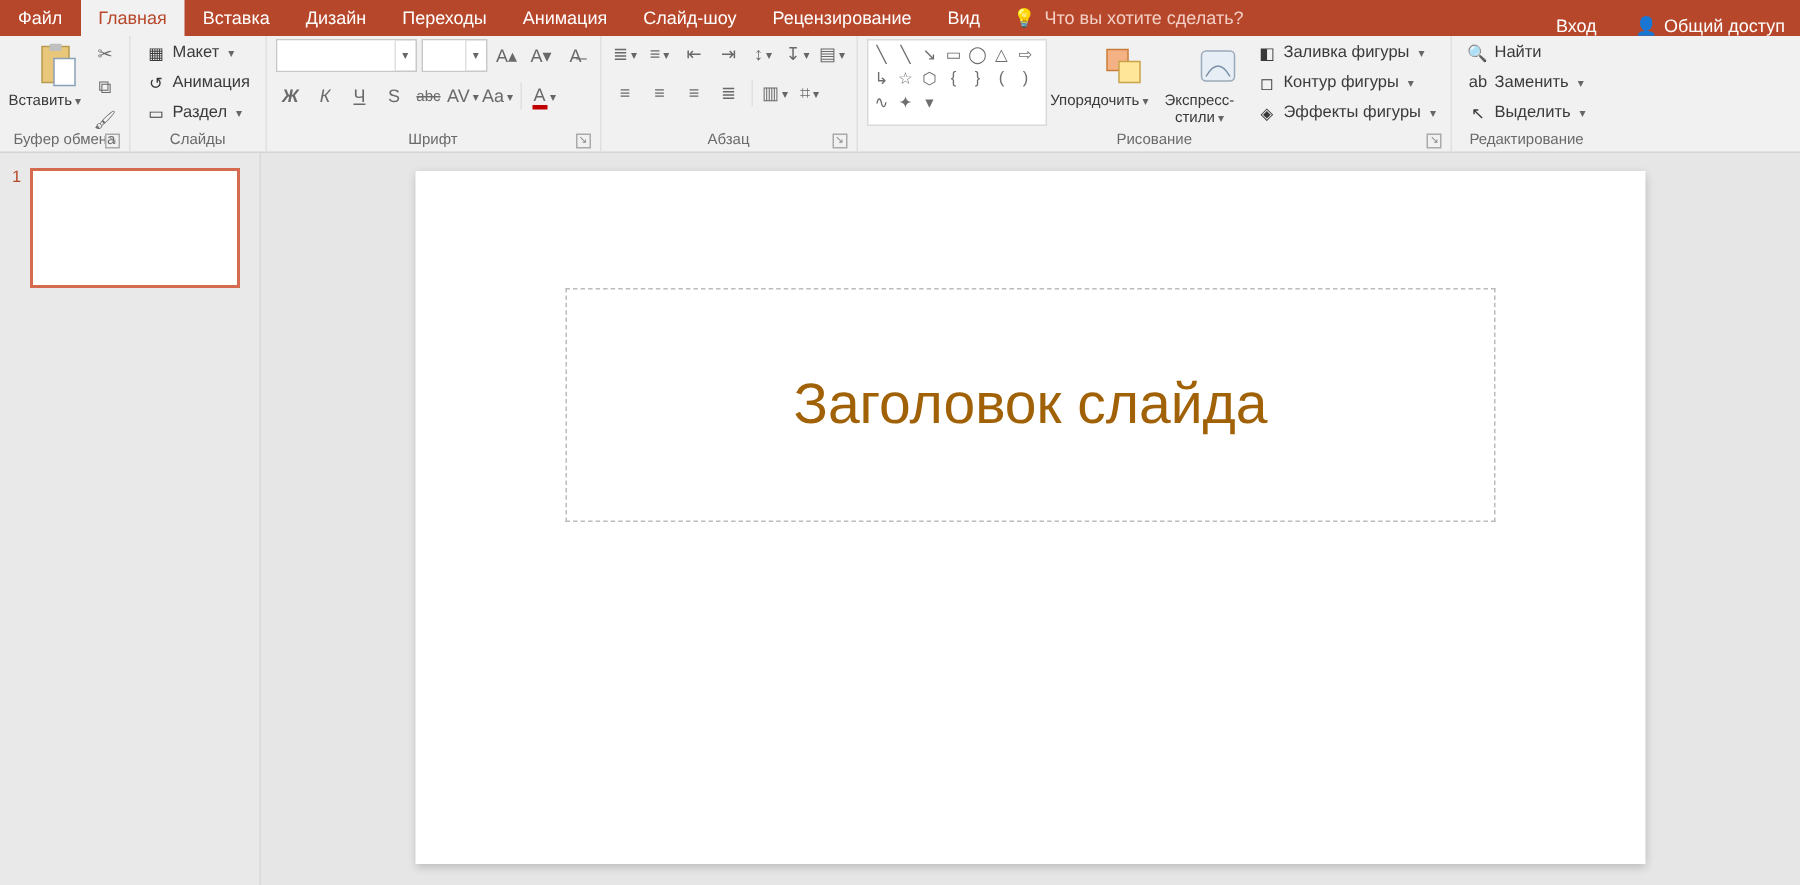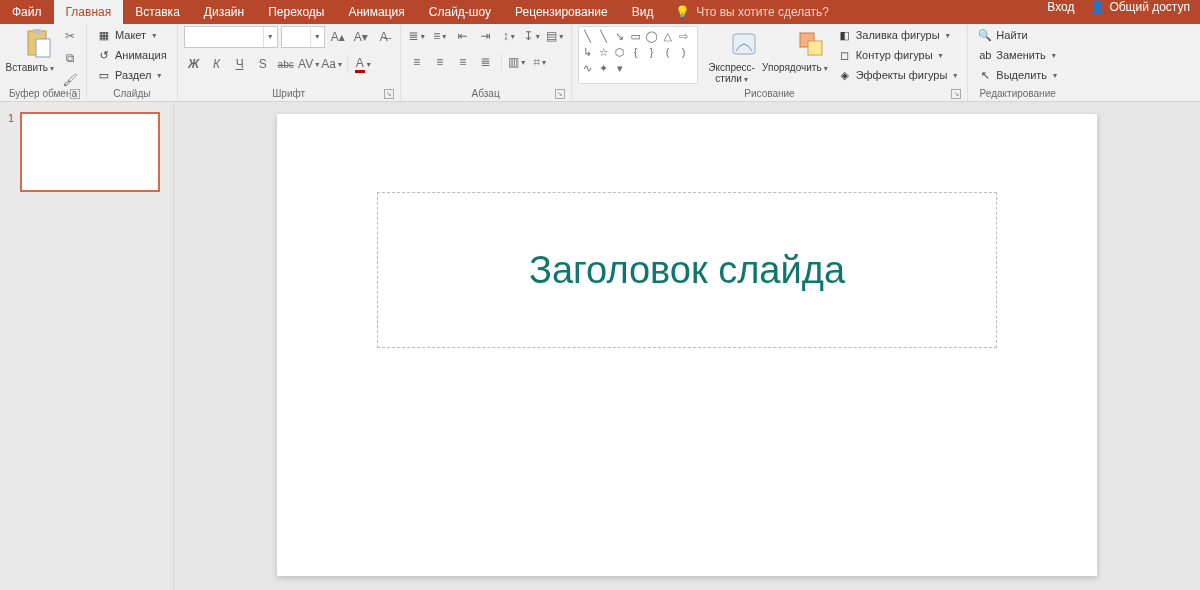--- a/index.html
+++ b/index.html
@@ -5,21 +5,21 @@
 * { margin: 0; padding: 0; box-sizing: border-box; font-family: "Segoe UI", Tahoma, sans-serif; }
 body { width: 1200px; height: 590px; background: #e6e6e6; overflow: hidden; font-size: 11px; color: #444; }
 
 
 .tabs-bar { height: 24px; background: #b7472a; display: flex; align-items: stretch; color: #fff; font-size: 12px; }
 .tabs-bar .tab { padding: 0 12px; display: flex; align-items: center; cursor: pointer; }
 .tabs-bar .tab.file { background: #b7472a; }
 .tabs-bar .tab.active { background: #f1f1f1; color: #b7472a; }
 .tabs-bar .tell-me { display: flex; align-items: center; padding: 0 10px; color: #f3cfc6; }
 .tabs-bar .spacer { flex: 1; }
-.tabs-bar .right { display: flex; align-items: flex-start; padding: 0 10px; gap: 16px; }
+.tabs-bar .right { display: flex; align-items: flex-end; padding: 0 10px; gap: 26px; }
 
 
 .ribbon { height: 78px; background: #f1f1f1; border-bottom: 1px solid #d4d4d4; display: flex; }
 .group { border-right: 1px solid #e0e0e0; padding: 2px 6px 0 6px; display: flex; flex-direction: column; justify-content: space-between; }
 .group-body { display: flex; align-items: flex-start; gap: 6px; height: 62px; }
 .group-label { text-align: center; font-size: 10px; color: #6a6a6a; padding-bottom: 2px; position: relative; }
 .group-label .dialog-launcher { position: absolute; right: 0; bottom: 2px; width: 10px; height: 10px; border: 1px solid #aaa; font-size: 7px; line-height: 8px; color: #888; }
 
 .big-btn { display: flex; flex-direction: column; align-items: flex-end; justify-content: flex-start; width: 48px; height: 60px; padding-top: 2px; cursor: pointer; }
 .big-btn .icon-box { width: 32px; height: 32px; display: flex; align-items: center; justify-content: center; }
@@ -48,21 +48,21 @@
 .work { display: flex; height: calc(590px - 24px - 78px); }
 .thumbs { width: 174px; background: #e9e9e9; border-right: 1px solid #d9d9d9; padding: 10px 8px; }
 .thumb-item { display: flex; gap: 6px; }
 .thumb-num { font-size: 11px; color: #b7472a; }
 .thumb { width: 140px; height: 80px; background: #fff; border: 2px solid #d46a4e; }
 
 .canvas-area { flex: 1; display: flex; align-items: flex-start; justify-content: center; padding: 12px 20px; overflow: hidden; }
 .slide { width: 820px; height: 462px; background: #fff; box-shadow: 0 2px 6px rgba(0,0,0,.2); position: relative; }
 .ph { position: absolute; border: 1px dashed #bcbcbc; display: flex; align-items: center; justify-content: center; }
 .ph-title { left: 100px; top: 78px; width: 620px; height: 156px; }
-.ph-title span { font-size: 38px; color: #0f766e; font-weight: 300; }
+.ph-title span { font-size: 38px; color: #a16207; font-weight: 300; }
 .ph-sub { left: 100px; top: 238px; width: 620px; height: 118px; }
 .ph-sub span { font-size: 17px; color: #4a4a4a; }
 
 svg { display: block; }
 </style>
 </head>
 <body>
 
 <div class="tabs-bar">
   <div class="tab file">Файл</div>
@@ -209,38 +209,38 @@
         <div class="sh">☆</div>
         <div class="sh">⬡</div>
         <div class="sh">{</div>
         <div class="sh">}</div>
         <div class="sh">(</div>
         <div class="sh">)</div>
         <div class="sh">∿</div>
         <div class="sh">✦</div>
         <div class="sh">▾</div>
       </div>
+      <div class="big-btn" style="width:62px">
+        <div class="icon-box">
+          <svg width="28" height="26">
+              <rect x="2" y="2" width="14" height="14" fill="#f4b183" stroke="#c97c3a"></rect>
+              <rect x="10" y="10" width="14" height="14" fill="#ffe699" stroke="#c9a24a"></rect>
+            </svg>
+        </div>
+        <div class="lbl"><span>Упорядочить</span><span class="caret">▾</span></div>
+      </div>
       <div class="big-btn" style="width:56px">
         <div class="icon-box">
           <svg width="28" height="26">
               <rect x="3" y="3" width="22" height="20" rx="3" fill="#e8eef5" stroke="#9ab"></rect>
               <path d="M6 20 Q14 6 22 20" fill="none" stroke="#7a8fa6"></path>
             </svg>
         </div>
         <div class="lbl"><span>Экспресс-стили</span><span class="caret">▾</span></div>
       </div>
-      <div class="big-btn" style="width:62px">
-        <div class="icon-box">
-          <svg width="28" height="26">
-              <rect x="2" y="2" width="14" height="14" fill="#f4b183" stroke="#c97c3a"></rect>
-              <rect x="10" y="10" width="14" height="14" fill="#ffe699" stroke="#c9a24a"></rect>
-            </svg>
-        </div>
-        <div class="lbl"><span>Упорядочить</span><span class="caret">▾</span></div>
-      </div>
       <div class="stack">
         <div class="row-btn">
             <span class="mini-ico">◧</span>
             <span>Заливка фигуры</span>
             <span class="caret">▾</span>
           </div>
         <div class="row-btn">
             <span class="mini-ico">◻</span>
             <span>Контур фигуры</span>
             <span class="caret">▾</span>

